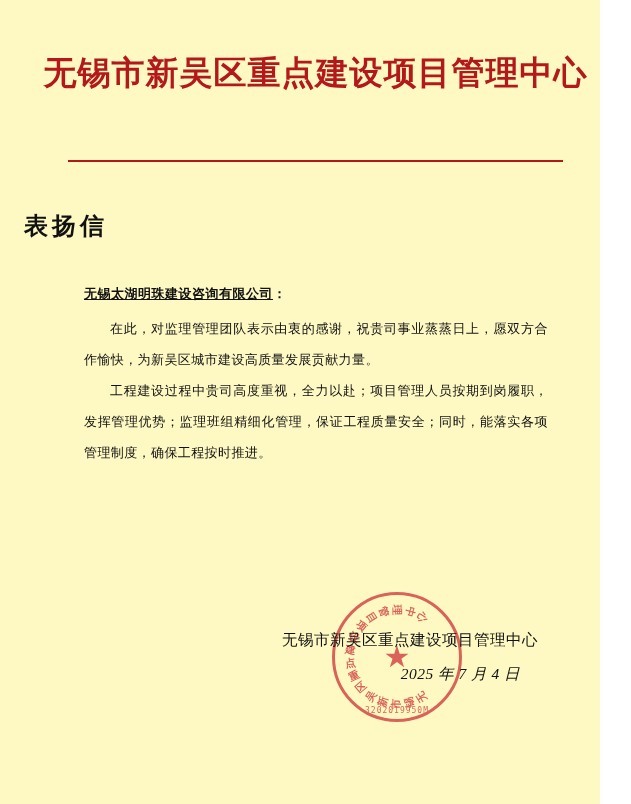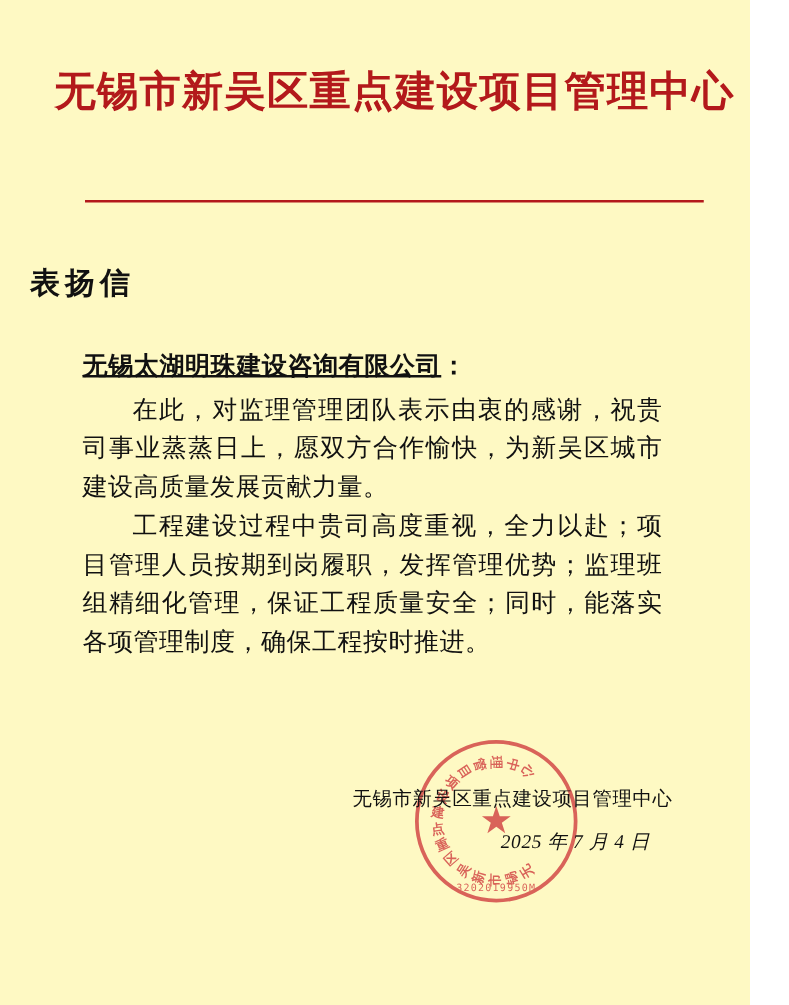--- a/index.html
+++ b/index.html
@@ -56,24 +56,24 @@
     text-align: left;
     font-size: 24px;
     font-weight: bold;
     letter-spacing: 4px;
     color: #111;
     padding-left: 24px;
   }
   
   .body-wrap {
     position: absolute;
-    left: 66px;
+    left: 84px;
     top: 278px;
     width: 464px;
-    font-size: 20px;
+    font-size: 13px;
     line-height: 31px;
     color: #111;
   }
   .salutation {
     font-weight: bold;
     margin: 0 0 4px 0;
     letter-spacing: 0.5px;
   }
   .salutation .u {
     text-decoration: underline;

